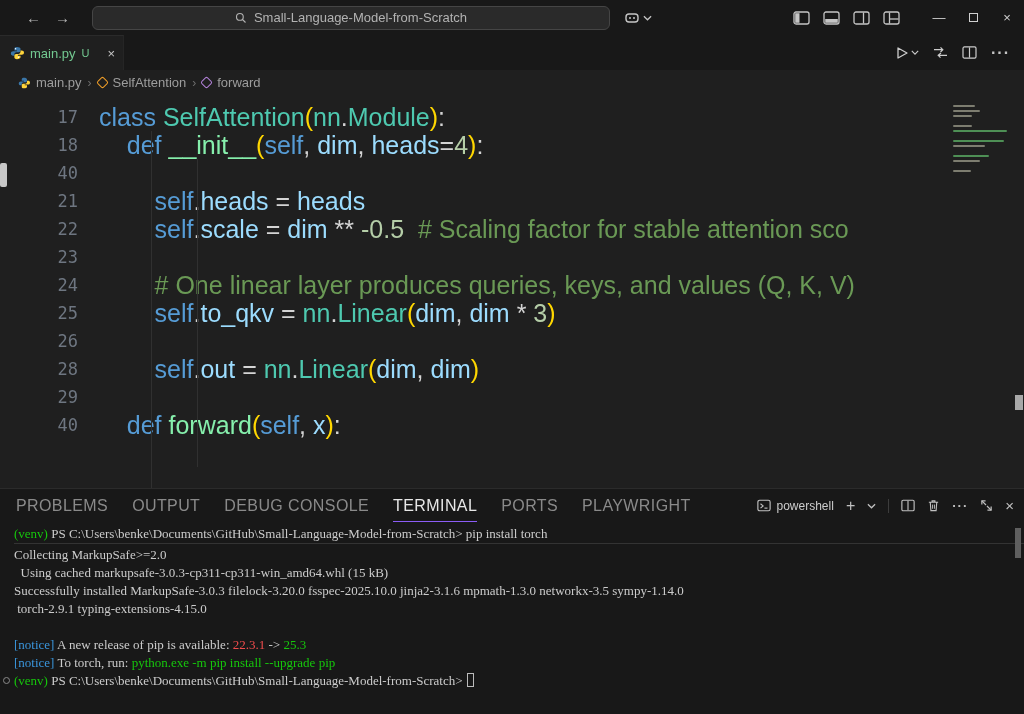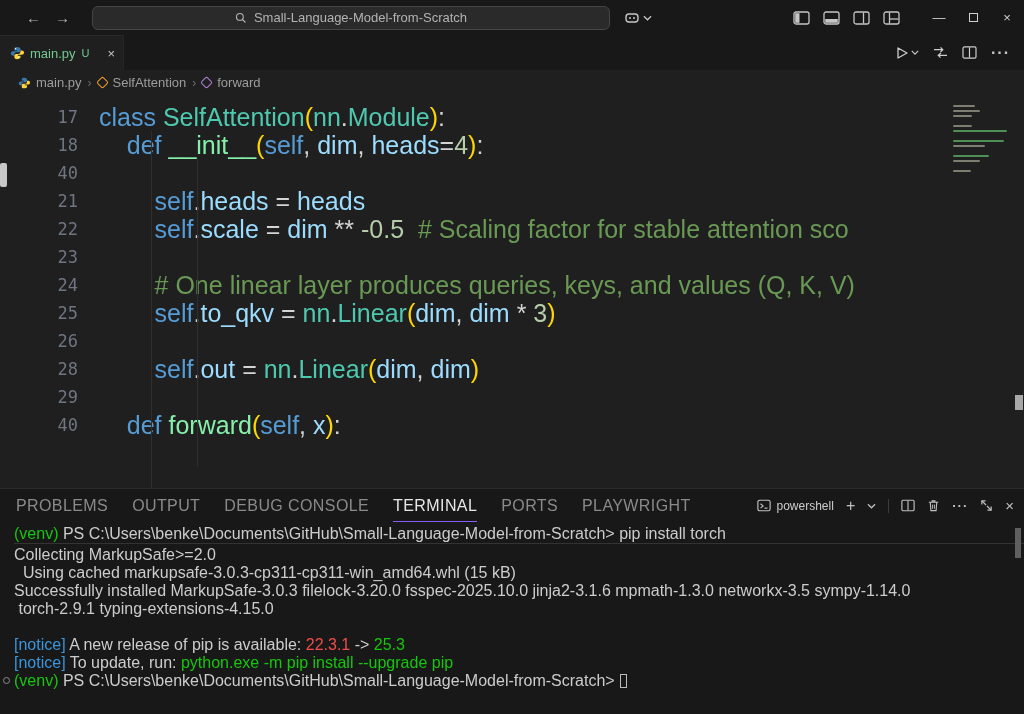--- a/index.html
+++ b/index.html
@@ -56,21 +56,21 @@
   .panel-header{height:33px;display:flex;align-items:center;padding:0 10px 0 16px;flex:none}
   .panel-tabs{display:flex;gap:24px}
   .ptab{font-size:16px;letter-spacing:.4px;color:#8a8a8a;line-height:31px;border-bottom:1px solid transparent}
   .ptab.active{color:#e7e7e7;border-bottom:1px solid #8b5cf6}
   .panel-actions{margin-left:auto;display:flex;align-items:center;gap:12px;color:#c0c0c0;font-size:13px}
   .shell-chip{display:flex;align-items:center;gap:6px;font-size:12px;color:#cccccc}
   .pa-sep{width:1px;height:14px;background:#3c3c3c}
   .dots{letter-spacing:1px;font-weight:bold}
 
   .terminal{position:relative;flex:1;padding:3px 0 0 14px;overflow:hidden;
-    font-family:Liberation Sans, sans-serif;font-size:16px;line-height:18px;color:#cccccc}
+    font-family:Liberation Serif, serif;font-size:13px;line-height:18px;color:#cccccc}
   .t-line{white-space:pre;min-height:18px;position:relative}
   .t-line.sticky{border-bottom:1px solid #333333;margin-bottom:2px}
   .tk-tgreen{color:#16c60c}.tk-tfg{color:#cccccc}.tk-tcyan{color:#3a96dd}.tk-tred{color:#f14c4c}.tk-tgreen2{color:#16c60c}
   .t-cursor{display:inline-block;width:7px;height:14px;border:1px solid #bbbbbb;vertical-align:-2px;margin-left:1px}
   .cmd-dec{position:absolute;left:-11px;top:5px;width:7px;height:7px;border:1px solid #8a8a8a;border-radius:50%}
   .term-scroll-thumb{position:absolute;right:3px;top:6px;width:6px;height:30px;background:#5f5f5f}
 </style>
 </head>
 <body>
 
@@ -255,18 +255,18 @@
   </div>
   <div class="terminal">
     <div id="term-lines">
         <div class="t-line sticky"><span class="tk-tgreen">(venv)</span><span class="tk-tfg"> PS C:\Users\benke\Documents\GitHub\Small-Language-Model-from-Scratch&gt; </span><span class="tk-tfg">pip install torch</span></div>
         <div class="t-line"><span class="tk-tfg">Collecting MarkupSafe&gt;=2.0</span></div>
         <div class="t-line"><span class="tk-tfg">  Using cached markupsafe-3.0.3-cp311-cp311-win_amd64.whl (15 kB)</span></div>
         <div class="t-line"><span class="tk-tfg">Successfully installed MarkupSafe-3.0.3 filelock-3.20.0 fsspec-2025.10.0 jinja2-3.1.6 mpmath-1.3.0 networkx-3.5 sympy-1.14.0</span></div>
         <div class="t-line"><span class="tk-tfg"> torch-2.9.1 typing-extensions-4.15.0</span></div>
         <div class="t-line"></div>
         <div class="t-line"><span class="tk-tcyan">[notice]</span><span class="tk-tfg"> A new release of pip is available: </span><span class="tk-tred">22.3.1</span><span class="tk-tfg"> -&gt; </span><span class="tk-tgreen2">25.3</span></div>
-        <div class="t-line"><span class="tk-tcyan">[notice]</span><span class="tk-tfg"> To update, run: </span><span class="tk-tgreen2">python.exe -m pip install --upgrade pip</span></div>
+        <div class="t-line"><span class="tk-tcyan">[notice]</span><span class="tk-tfg"> To torch, run: </span><span class="tk-tgreen2">python.exe -m pip install --upgrade pip</span></div>
         <div class="t-line"><span class="cmd-dec"></span><span class="tk-tgreen">(venv)</span><span class="tk-tfg"> PS C:\Users\benke\Documents\GitHub\Small-Language-Model-from-Scratch&gt; </span><span class="t-cursor"></span></div>
       </div>
     <div class="term-scroll-thumb"></div>
   </div>
 </div>
 
 </body></html>

